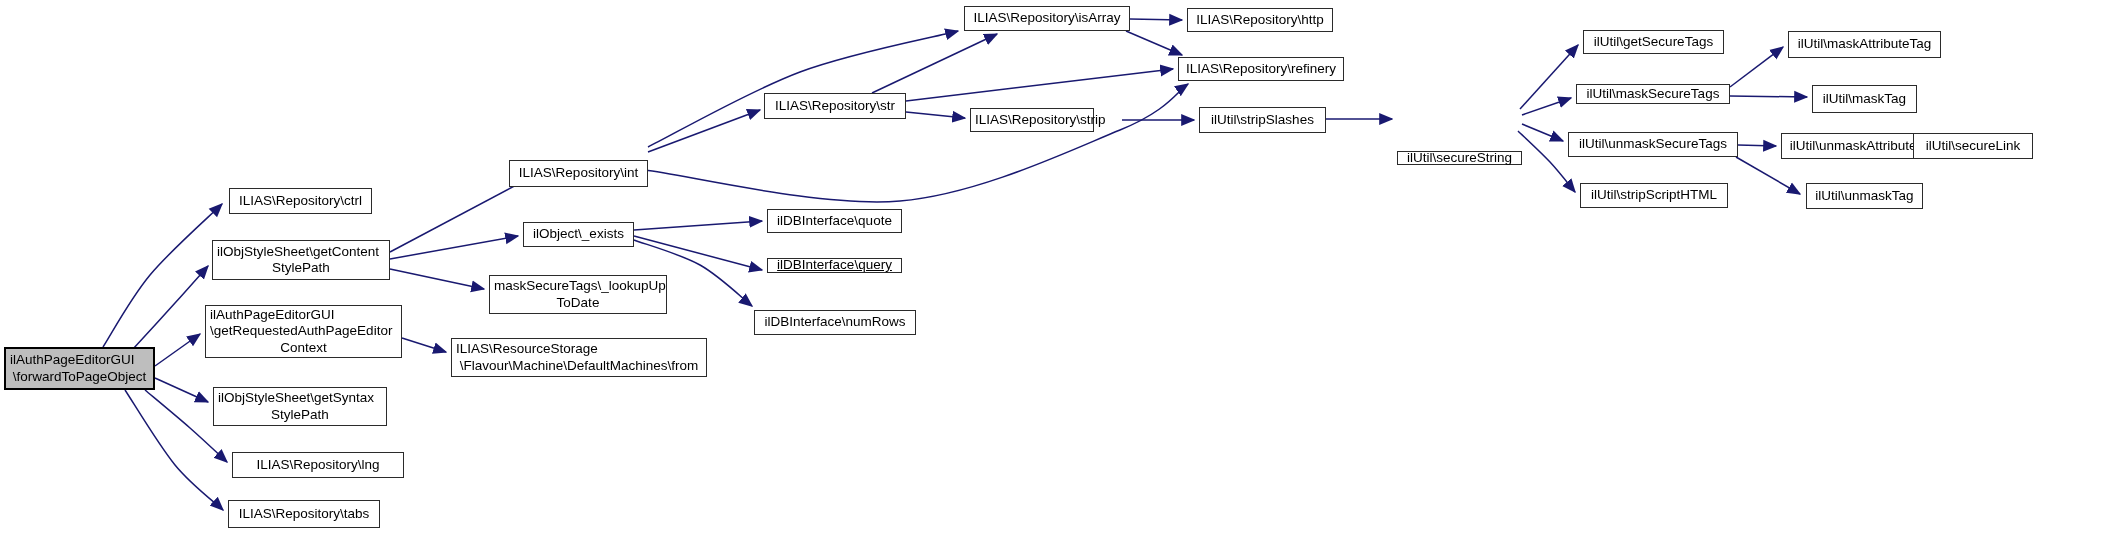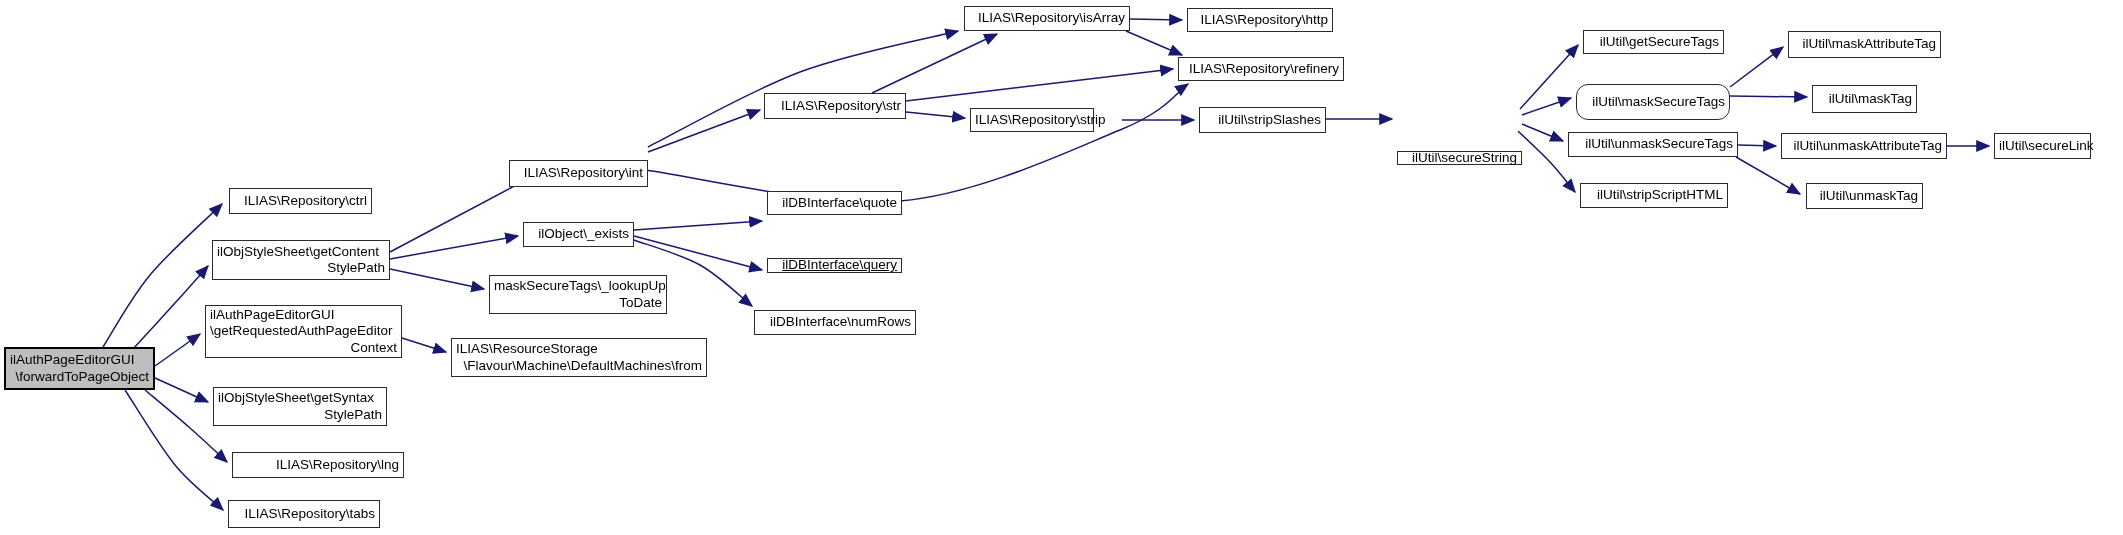--- a/index.html
+++ b/index.html
@@ -16,21 +16,21 @@
     display:flex;flex-direction:column;justify-content:center;
     box-sizing:border-box;
     background:#ffffff;
     border:1px solid #2b2b2b;
     color:#000000;
     font-size:13.5px;line-height:16.5px;
     padding:1px 4px;
     cursor:pointer;
   }
   .node .ln{text-align:left;white-space:nowrap;}
-  .node .ln.last{text-align:right;}
+  .node .ln.last{text-align:center;}
   .node.focal{
     background:#bebebe;
     border:2px solid #000000;
     cursor:default;
   }
 </style>
 </head>
 <body>
 
 <div class="canvas">
@@ -109,21 +109,21 @@
       <div class="ln last">ilObject\_exists</div>
     </div>
     <div class="node" style="left: 489px; top: 275px; width: 178px; height: 39px;">
       <div class="ln">maskSecureTags\_lookupUp</div>
       <div class="ln last">ToDate</div>
     </div>
     <div class="node" style="left: 451px; top: 338px; width: 256px; height: 39px;">
       <div class="ln">ILIAS\ResourceStorage</div>
       <div class="ln last">\Flavour\Machine\DefaultMachines\from</div>
     </div>
-    <div class="node" style="left: 767px; top: 191px; width: 135px; height: 24px;">
+    <div class="node" style="left: 767px; top: 209px; width: 135px; height: 24px;">
       <div class="ln last">ilDBInterface\quote</div>
     </div>
     <div class="node" style="left: 767px; top: 258px; width: 135px; height: 15px; text-decoration: underline;">
       <div class="ln last">ilDBInterface\query</div>
     </div>
     <div class="node" style="left: 754px; top: 310px; width: 162px; height: 25px;">
       <div class="ln last">ilDBInterface\numRows</div>
     </div>
     <div class="node" style="left: 764px; top: 93px; width: 142px; height: 26px;">
       <div class="ln last">ILIAS\Repository\str</div>
@@ -142,37 +142,37 @@
     </div>
     <div class="node" style="left: 1199px; top: 107px; width: 127px; height: 26px;">
       <div class="ln last">ilUtil\stripSlashes</div>
     </div>
     <div class="node" style="left: 1397px; top: 107px; width: 125px; height: 14px; margin-top: 44px;">
       <div class="ln last">ilUtil\secureString</div>
     </div>
     <div class="node" style="left: 1583px; top: 30px; width: 141px; height: 24px;">
       <div class="ln last">ilUtil\getSecureTags</div>
     </div>
-    <div class="node" style="left: 1576px; top: 84px; width: 154px; height: 36px; border-radius: 12px;">
+    <div class="node" style="left: 1576px; top: 84px; width: 154px; height: 20px;">
       <div class="ln last">ilUtil\maskSecureTags</div>
     </div>
     <div class="node" style="left: 1568px; top: 132px; width: 170px; height: 25px;">
       <div class="ln last">ilUtil\unmaskSecureTags</div>
     </div>
     <div class="node" style="left: 1580px; top: 183px; width: 148px; height: 25px;">
       <div class="ln last">ilUtil\stripScriptHTML</div>
     </div>
     <div class="node" style="left: 1788px; top: 31px; width: 153px; height: 27px;">
       <div class="ln last">ilUtil\maskAttributeTag</div>
     </div>
     <div class="node" style="left: 1812px; top: 85px; width: 105px; height: 28px;">
       <div class="ln last">ilUtil\maskTag</div>
     </div>
     <div class="node" style="left: 1781px; top: 133px; width: 166px; height: 26px;">
       <div class="ln last">ilUtil\unmaskAttributeTag</div>
     </div>
     <div class="node" style="left: 1806px; top: 183px; width: 117px; height: 26px;">
       <div class="ln last">ilUtil\unmaskTag</div>
     </div>
-    <div class="node" style="left: 1994px; top: 133px; width: 97px; height: 26px;">
+    <div class="node" style="left: 1913px; top: 133px; width: 120px; height: 26px;">
       <div class="ln last">ilUtil\secureLink</div>
     </div>
   </div>
 
 </body></html>

